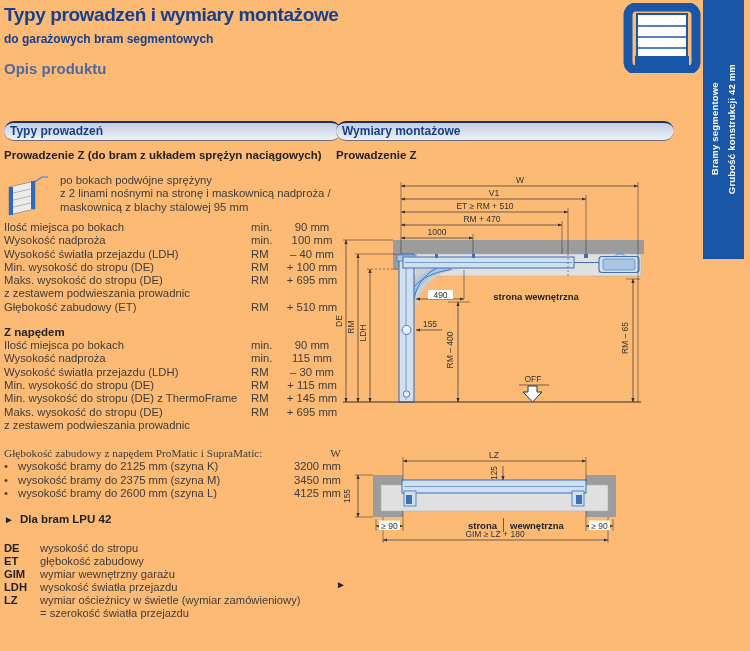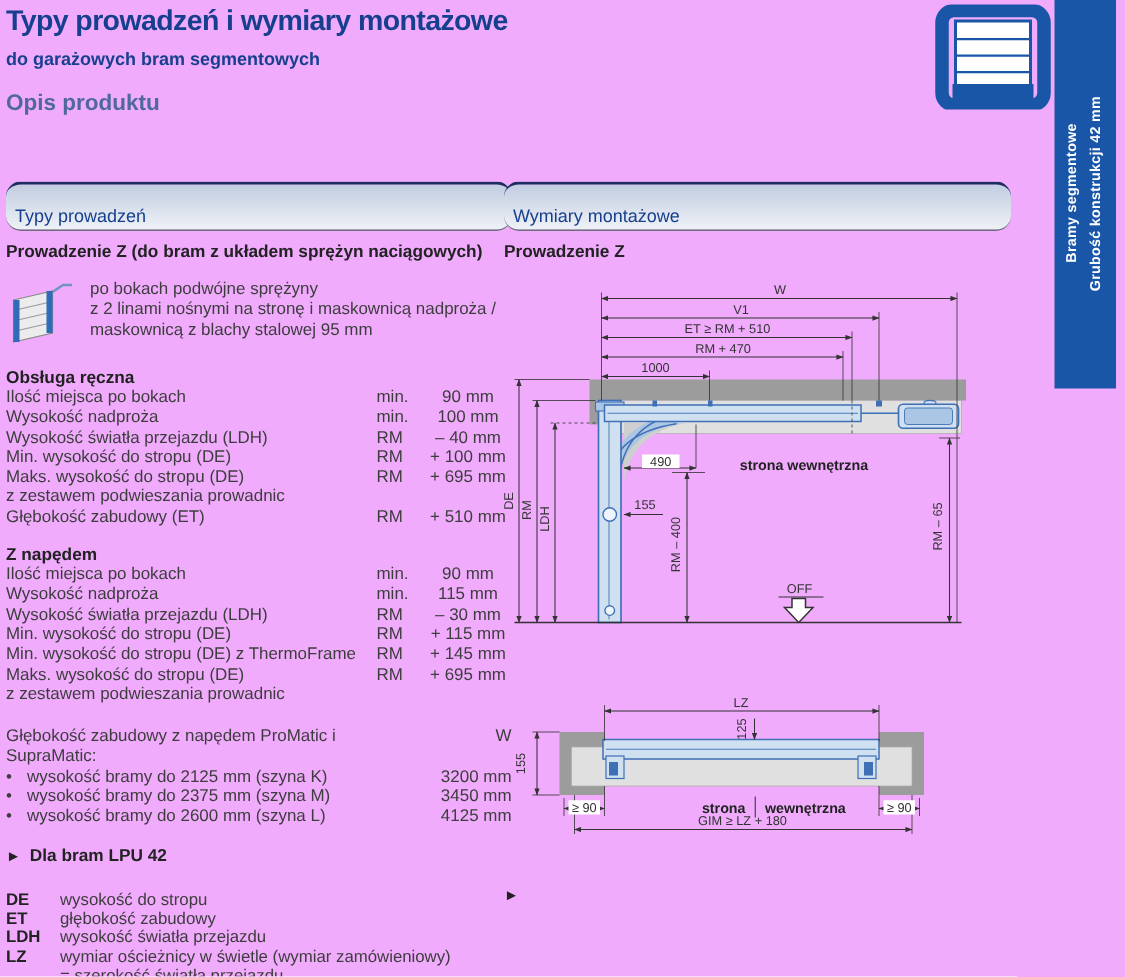--- a/index.html
+++ b/index.html
@@ -1,44 +1,44 @@
 <!DOCTYPE html>
 <html><head>
 <meta charset="utf-8">
 <style>
   html,body{margin:0;padding:0;background:#fff;}
-  #canvas{position:relative;width:750px;height:651px;background:#f0abfc;overflow:hidden;
+  #canvas{position:relative;width:750px;height:651px;background:#fdba74;overflow:hidden;
           font-family:"Liberation Sans",sans-serif;color:#3d3d3d;}
   
   .hdr{position:absolute;left:4px;top:4px;}
   .hdr .title{font-size:19px;font-weight:bold;color:#163f8e;letter-spacing:-0.4px;}
   .hdr .subtitle{font-size:12px;font-weight:bold;color:#163f8e;margin-top:6px;}
   .hdr .sectiontitle{font-size:15px;font-weight:bold;color:#50699d;margin-top:14px;}
   .door-ico{position:absolute;left:623px;top:3px;}
   .side-tab{position:absolute;left:703px;top:0;width:41px;height:259px;background:#1a56a8;
             display:flex;align-items:center;justify-content:center;}
   .side-tab .vtxt{writing-mode:vertical-rl;transform:rotate(180deg);color:#fff;
                   font-size:9.5px;font-weight:bold;text-align:center;line-height:1.75;letter-spacing:.2px;}
   
   .col{position:absolute;top:121px;}
   .col-left{left:4px;width:337px;}
   .col-right{left:336px;width:338px;}
   .panel-bar{border-top:2px solid #1d2d5e;border-bottom:1px solid #6a6f7a;
              background:linear-gradient(#c2cde1,#eef1f7);
-             color:#163f8e;font-size:12px;font-weight:normal;padding:14px 6px 2px 6px;height:14px;line-height:14px;border-radius:10px;}
+             color:#163f8e;font-size:12px;font-weight:bold;padding:1px 6px 2px 6px;height:14px;line-height:14px;border-radius:10px;}
   .subheading{font-size:11.5px;font-weight:bold;color:#222;margin-top:8px;}
   .feature{display:flex;margin-top:13px;}
   .feature .ftxt{margin-left:10px;font-size:11.3px;line-height:13.4px;}
   .blockhead{font-size:11.5px;font-weight:bold;color:#222;margin-top:12px;}
   .dimtable{margin-top:1px;font-size:11.3px;line-height:13.3px;}
   .dimtable .row{display:grid;grid-template-columns:1fr 32px 58px;}
   .dimtable .ref{text-align:left;}
   .dimtable .val{text-align:center;}
   .depth{margin-top:15px;font-size:11.3px;line-height:13.3px;}
-  .depth .hrow{display:grid;grid-template-columns:1fr 58px;}
+  .depth .hrow{display:grid;grid-template-columns:1fr 58px;font-family:Liberation Serif, serif;}
   .depth .hrow .val{text-align:right;}
   .depth .brow{display:grid;grid-template-columns:14px 1fr 58px;}
   .depth .brow .val{text-align:right;}
   .callout{margin-top:13px;font-size:11.5px;font-weight:bold;color:#222;}
   .callout .mk{margin-right:6px;font-size:10px;}
   .legend{margin-top:17px;font-size:11.2px;line-height:12.9px;}
   .legend .lrow{display:grid;grid-template-columns:36px 1fr;}
   .legend .abbr{font-weight:bold;color:#222;}
   .drawing{display:block;margin-top:11px;}
   .drawing2{display:block;margin-top:7px;}
@@ -93,21 +93,20 @@
           <rect x="27" y="7" width="4" height="28" fill="#2f6bb8"></rect>
         </svg>
       </span>
       <div class="ftxt">
         <div>po bokach podwójne sprężyny</div>
         <div>z 2 linami nośnymi na stronę i maskownicą nadproża /</div>
         <div>maskownicą z blachy stalowej 95 mm</div>
       </div>
     </div>
 
-    <div class="blockhead">Obsługa ręczna</div>
     <div class="dimtable">
       <div class="row">
           <span>Ilość miejsca po bokach</span>
           <span class="ref">min.</span>
           <span class="val">90 mm</span>
         </div>
       <div class="row">
           <span>Wysokość nadproża</span>
           <span class="ref">min.</span>
           <span class="val">100 mm</span>
@@ -205,20 +204,24 @@
     </div>
 
     <div class="legend">
       <div class="lrow">
           <span class="abbr">DE</span>
           <span>wysokość do stropu</span>
         </div>
       <div class="lrow">
           <span class="abbr">ET</span>
           <span>głębokość zabudowy</span>
+        </div>
+      <div class="lrow">
+          <span class="abbr">GIM</span>
+          <span>wymiar wewnętrzny garażu</span>
         </div>
       <div class="lrow">
           <span class="abbr">LDH</span>
           <span>wysokość światła przejazdu</span>
         </div>
       <div class="lrow">
           <span class="abbr">LZ</span>
           <span>wymiar ościeżnicy w świetle (wymiar zamówieniowy)</span>
         </div>
       <div class="lrow">

